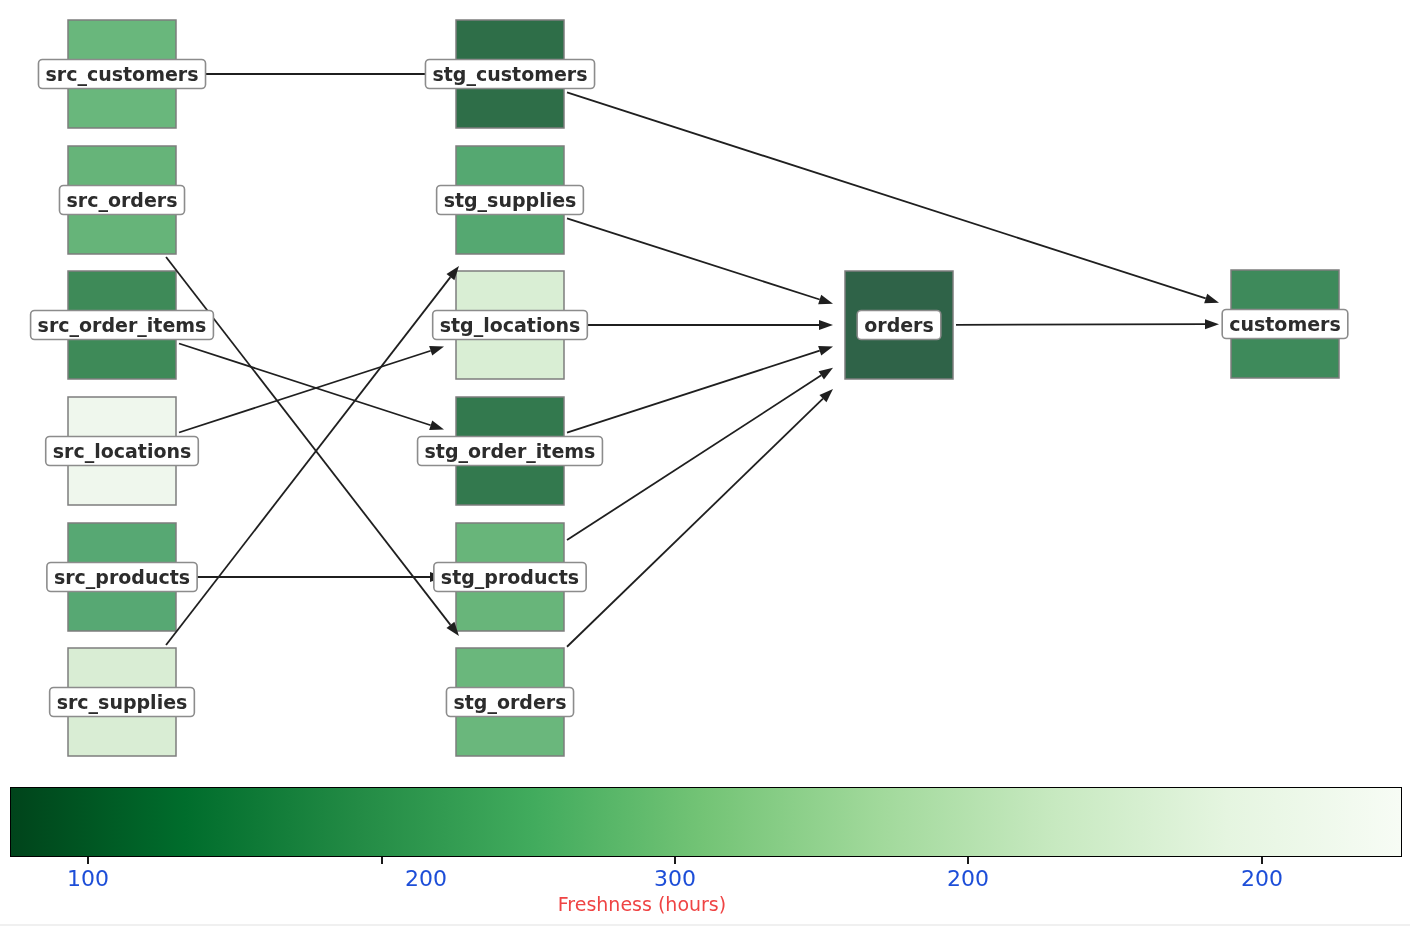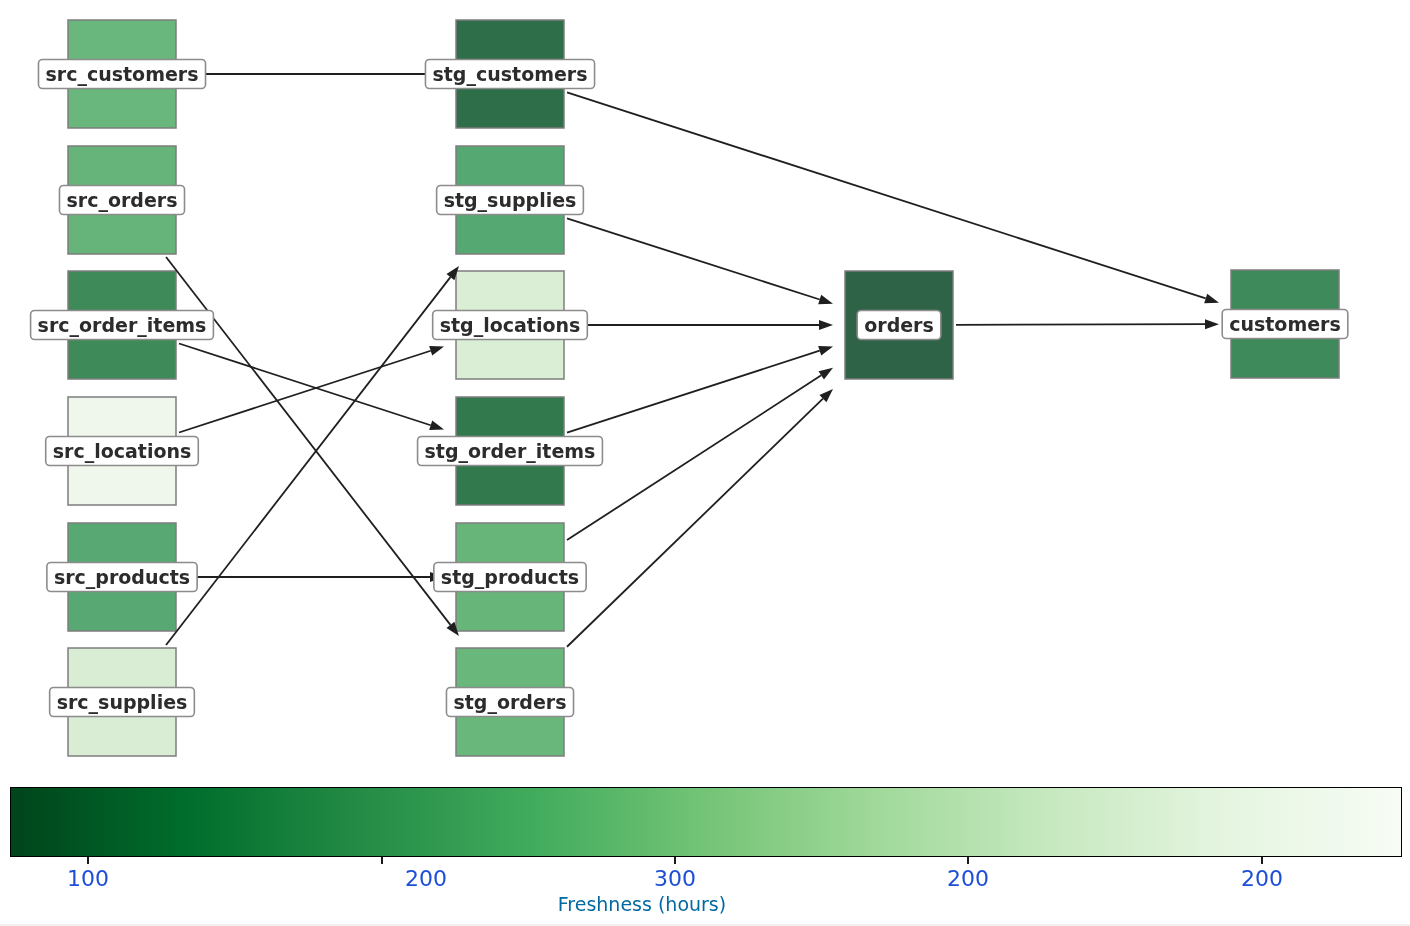--- a/index.html
+++ b/index.html
@@ -27,21 +27,21 @@
   .cb-tick{
     position:absolute;width:2px;height:7px;background:#1a1a1a;
   }
   .cb-tick-label{
     position:absolute;
     transform:translateX(-50%);
     font-size:22px;color:#1d4ed8;white-space:nowrap;
   }
   .cb-axis-label{
     position:absolute;left:0;top:893px;width:1284px;
-    text-align:center;font-size:19px;color:#0369a1;
+    text-align:center;font-size:19px;color:#ef4444;
   }
   .bottom-strip{
     position:absolute;left:0;bottom:0;width:100%;height:2px;background:#f0f0f0;
   }
 </style>
 </head>
 <body>
 
 <div class="canvas">
   <svg id="dag" width="1410" height="786" viewBox="0 0 1410 786">

